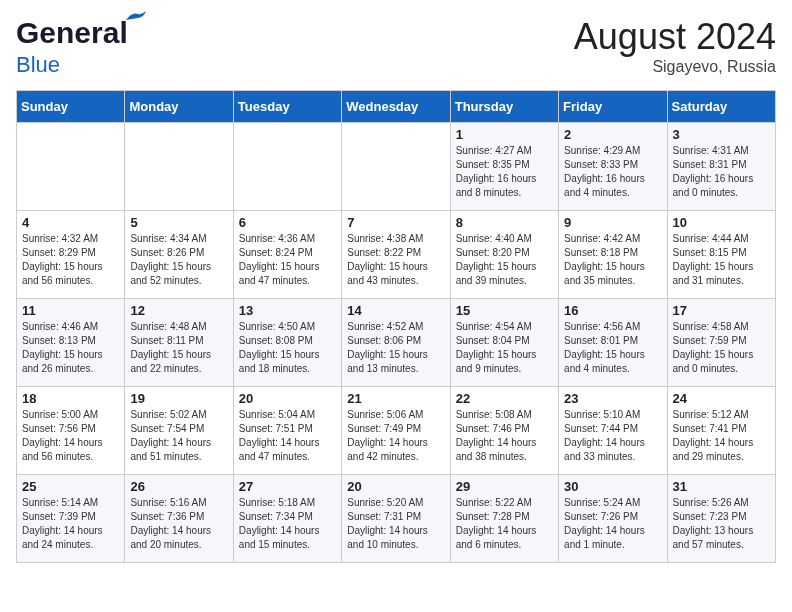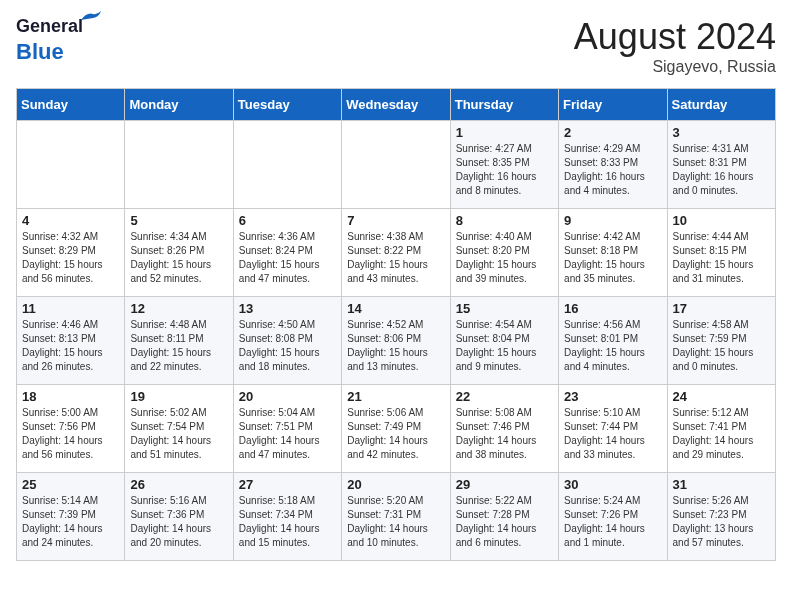--- a/index.html
+++ b/index.html
@@ -75,27 +75,27 @@
     }
     .empty { background: #fff !important; }
   </style>
 </head>
 <body>
 
 <div class="header">
   <div class="logo">
     <div style="display:flex;align-items:center;gap:2px;">
       <div style="position:relative;display:inline-block;">
-        <span style="font-size:18px;font-weight:bold;color:#1a1a2e;">General</span>
+        <span style="font-size:30px;font-weight:bold;color:#1a1a2e;">General</span>
         <svg style="position:absolute;top:-6px;right:-18px;" width="22" height="14" viewBox="0 0 22 14">
           <path d="M2,10 Q8,2 14,4 Q18,5 22,1 Q20,7 14,8 Q8,9 2,10Z" fill="#1565c0"></path>
         </svg>
       </div>
     </div>
-    <span style="font-size:22px;font-weight:bold;color:#1565c0;margin-top:2px;">Blue</span>
+    <span style="font-size:22px;font-weight:normal;color:#1565c0;margin-top:2px;">Blue</span>
   </div>
   <div class="title-block">
     <div class="month-year">August 2024</div>
     <div class="location">Sigayevo, Russia</div>
   </div>
 </div>
 
 <table>
   <thead>
     <tr>

